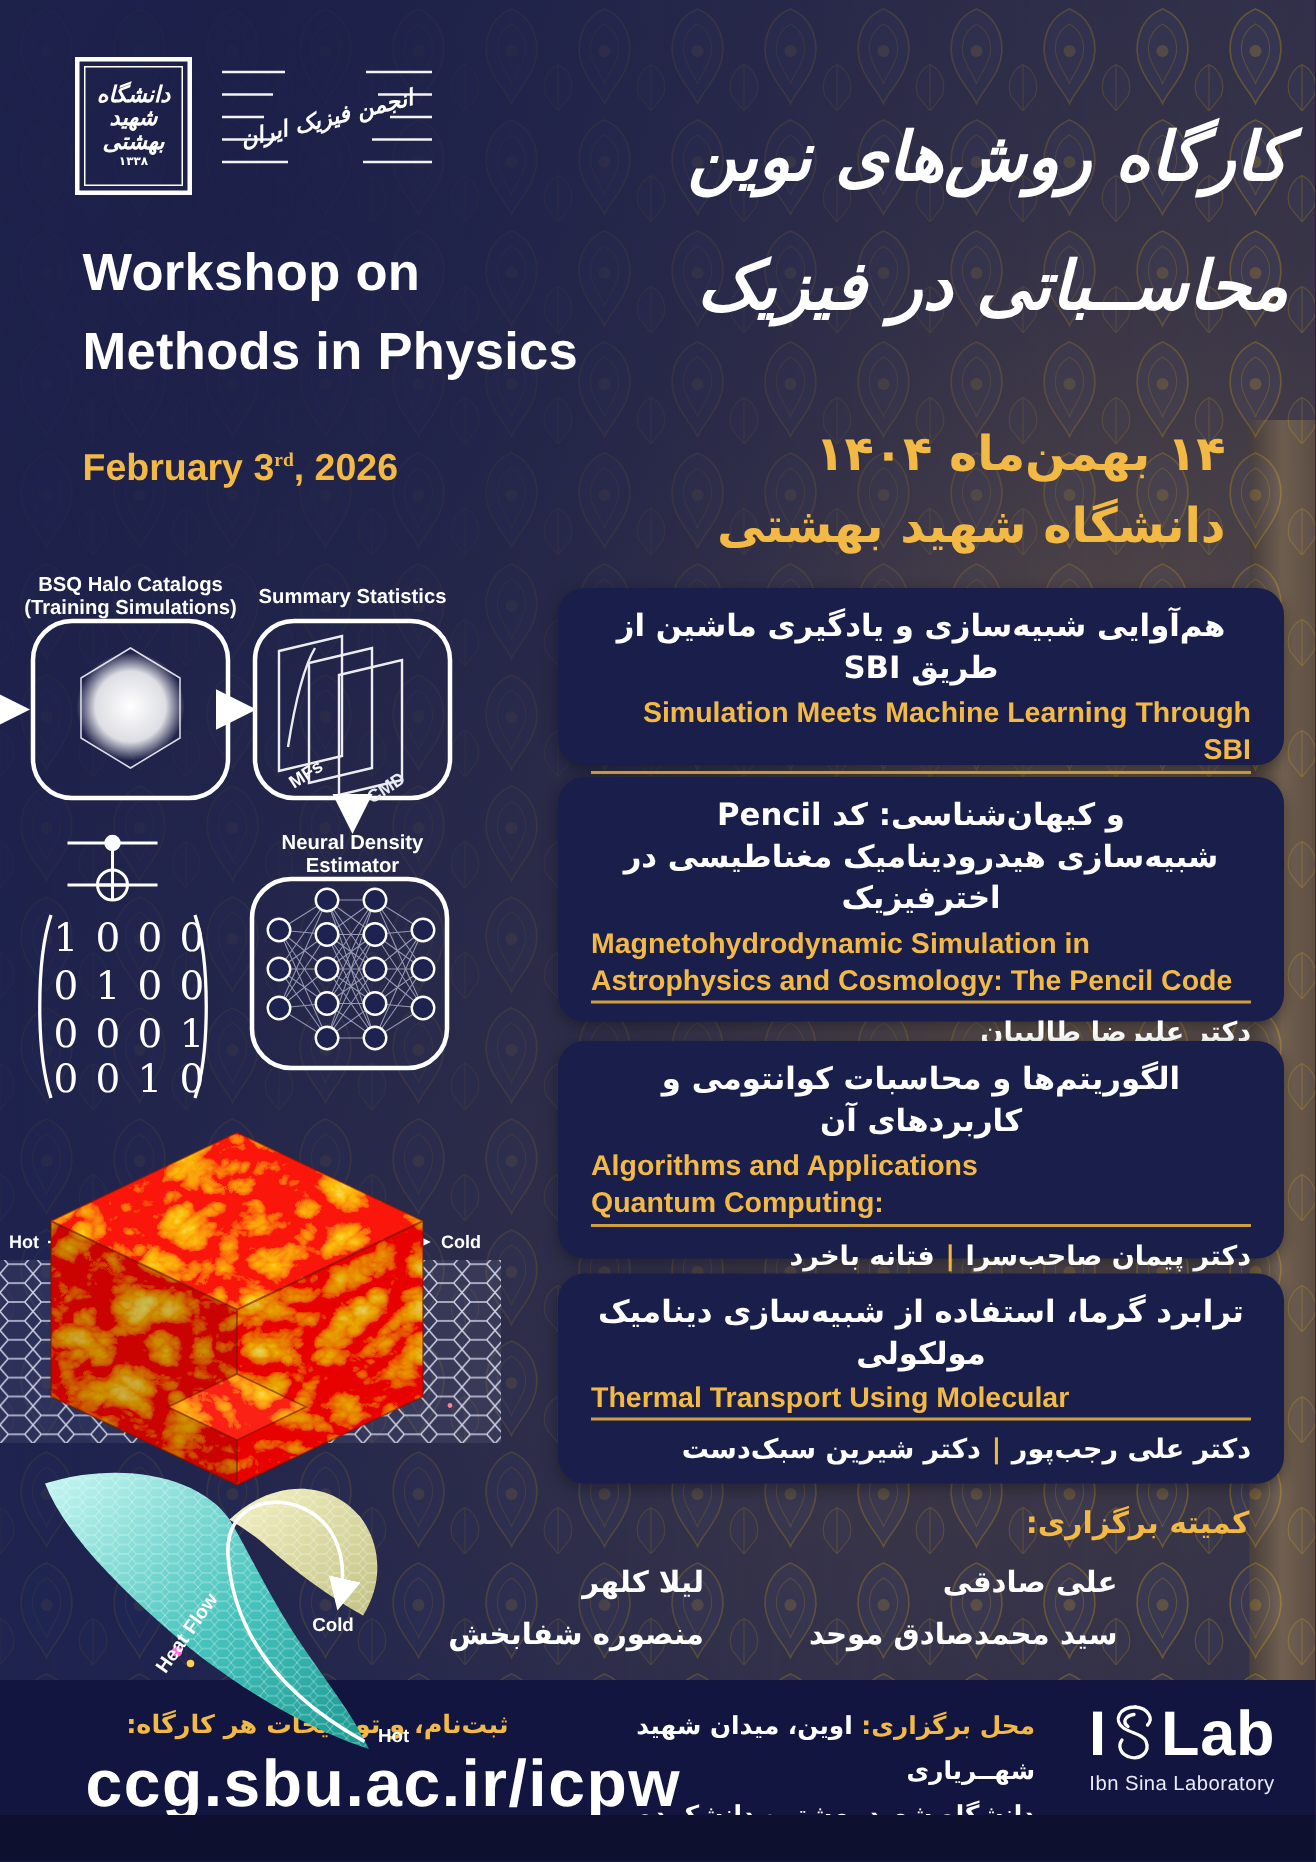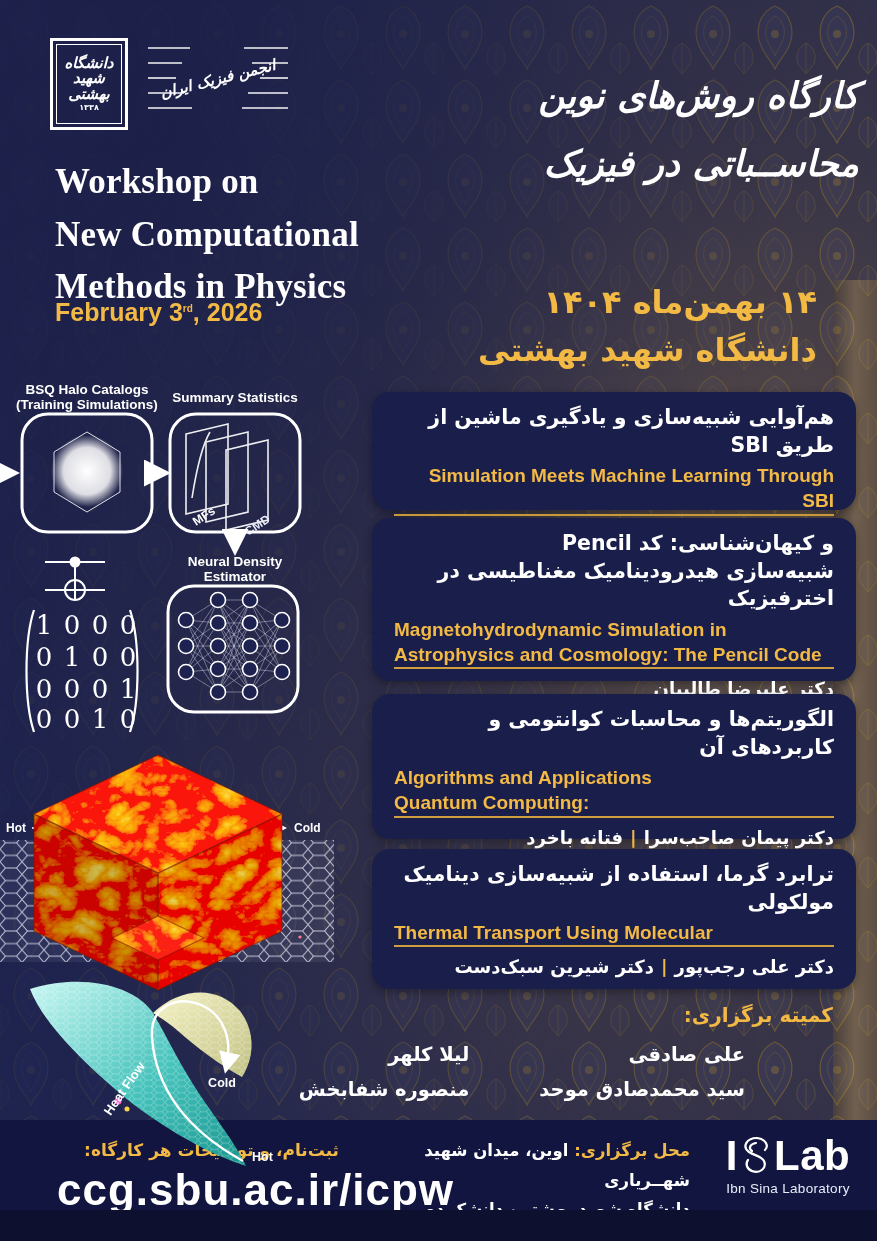--- a/index.html
+++ b/index.html
@@ -13,34 +13,34 @@
   .sbu-logo{position:absolute;left:50px;top:38px;width:78px;height:92px;border:3px solid #fff;
             padding:3px;box-sizing:border-box;z-index:3;}
   .sbu-inner{border:1.5px solid #fff;width:100%;height:100%;box-sizing:border-box;display:flex;
              flex-direction:column;align-items:center;justify-content:center;color:#fff;
              font-weight:bold;font-size:15px;line-height:1.02;font-style:italic;}
   .sbu-inner .yr{font-size:8px;margin-top:2px;font-style:normal;}
   .ips-logo{position:absolute;left:148px;top:40px;z-index:3;}
 
   
   .fa-title{position:absolute;right:18px;top:62px;text-align:right;color:#fff;z-index:3;
-            font-weight:bold;font-style:italic;font-size:36px;line-height:1.9;direction:rtl;}
+            font-weight:bold;font-style:italic;font-size:45px;line-height:1.9;direction:rtl;}
   .fa-date{position:absolute;right:60px;top:278px;text-align:right;direction:rtl;z-index:3;
            color:#f3b945;font-weight:bold;font-size:32px;line-height:1.5;}
   .en-title{position:absolute;left:55px;top:156px;color:#fff;font-weight:bold;font-size:35px;
-            line-height:1.5;z-index:3;letter-spacing:.2px;font-family:Liberation Serif, serif;}
+            line-height:1.5;z-index:3;letter-spacing:.2px;}
   .en-date{position:absolute;left:55px;top:295px;color:#f3b945;font-weight:bold;font-size:25px;
            line-height:1.4;z-index:3;}
-  .en-date sup{font-size:10px;}
+  .en-date sup{font-size:13px;font-family:Liberation Serif, serif;}
 
   
   .card{position:absolute;left:372px;width:484px;background:#1a1e4b;border-radius:18px;
         padding:12px 22px;box-sizing:border-box;display:flex;flex-direction:column;z-index:3;
         box-shadow:0 3px 10px rgba(0,0,0,.35);}
-  .card .t-fa{direction:rtl;text-align:right;color:#fff;font-weight:bold;font-size:20.5px;line-height:1.35;}
+  .card .t-fa{direction:rtl;text-align:center;color:#fff;font-weight:bold;font-size:20.5px;line-height:1.35;}
   .card .t-en{color:#f3b945;font-weight:bold;font-size:19px;line-height:1.32;margin-top:4px;}
   .card.align-r .t-en{text-align:right;}
   .card .divider{margin-top:auto;border-top:2px solid #cf9f3d;}
   .card .speakers{direction:rtl;text-align:right;color:#fff;font-weight:bold;font-size:18px;padding-top:9px;}
   .card .sep{color:#f3b945;padding:0 7px;}
   .c1{top:392px;height:118px;}
   .c2{top:518px;height:163px;}
   .c3{top:694px;height:145px;}
   .c4{top:849px;height:140px;}
 
@@ -140,21 +140,20 @@
     <div>کارگاه روش‌های نوین</div>
     <div>محاســباتی در فیزیک</div>
   </div>
   <div class="fa-date fa">
     <div>۱۴ بهمن‌ماه ۱۴۰۴</div>
     <div>دانشگاه شهید بهشتی</div>
   </div>
 
   <div class="en-title">
     <div>Workshop on</div>
-    <div>New Computational</div>
     <div>Methods in Physics</div>
   </div>
   <div class="en-date">
     <div><span>February 3</span><sup>rd</sup><span>, 2026</span></div>
   </div>
 
   <svg class="decor" style="left:0;top:378px;" width="360" height="370" viewBox="0 0 360 370">
     <defs>
       <marker id="ar" markerWidth="9" markerHeight="9" refX="7" refY="4.5" orient="auto">
         <path d="M0 0 L9 4.5 L0 9 Z" fill="#fff"></path>

